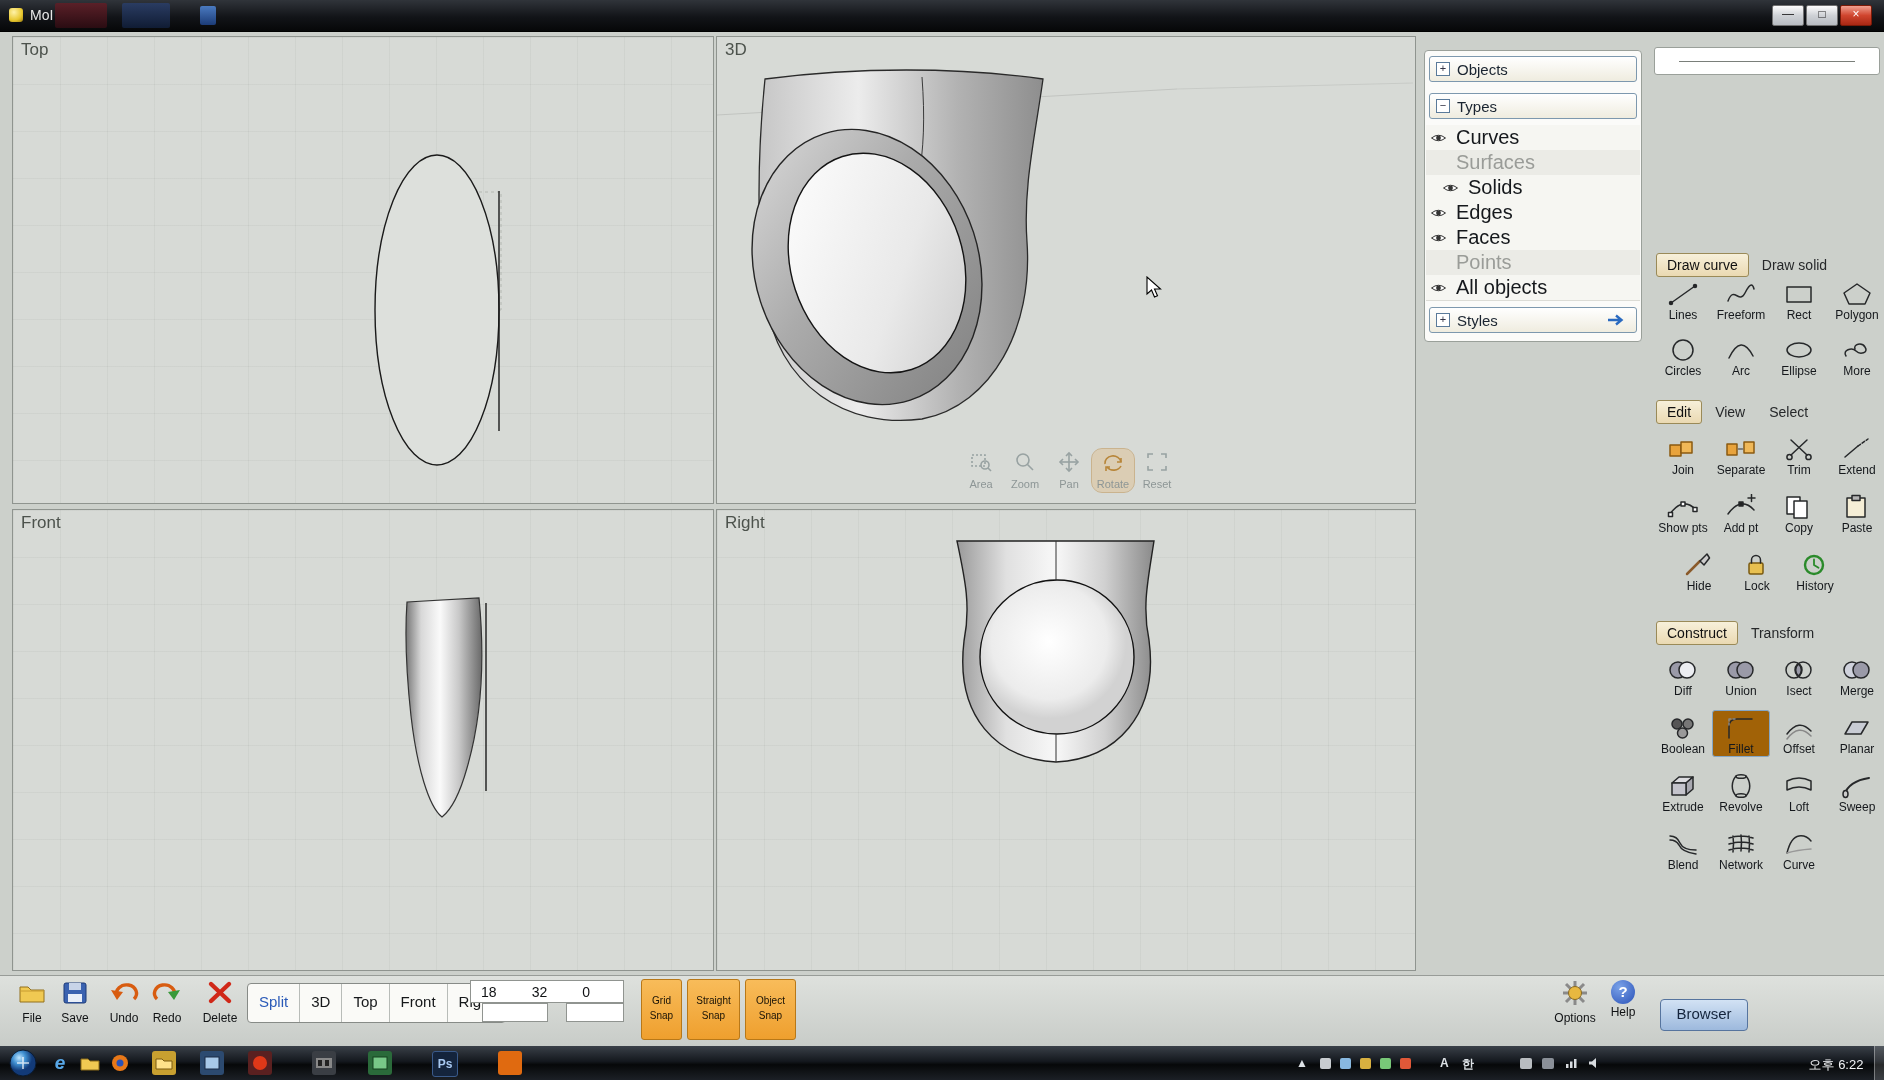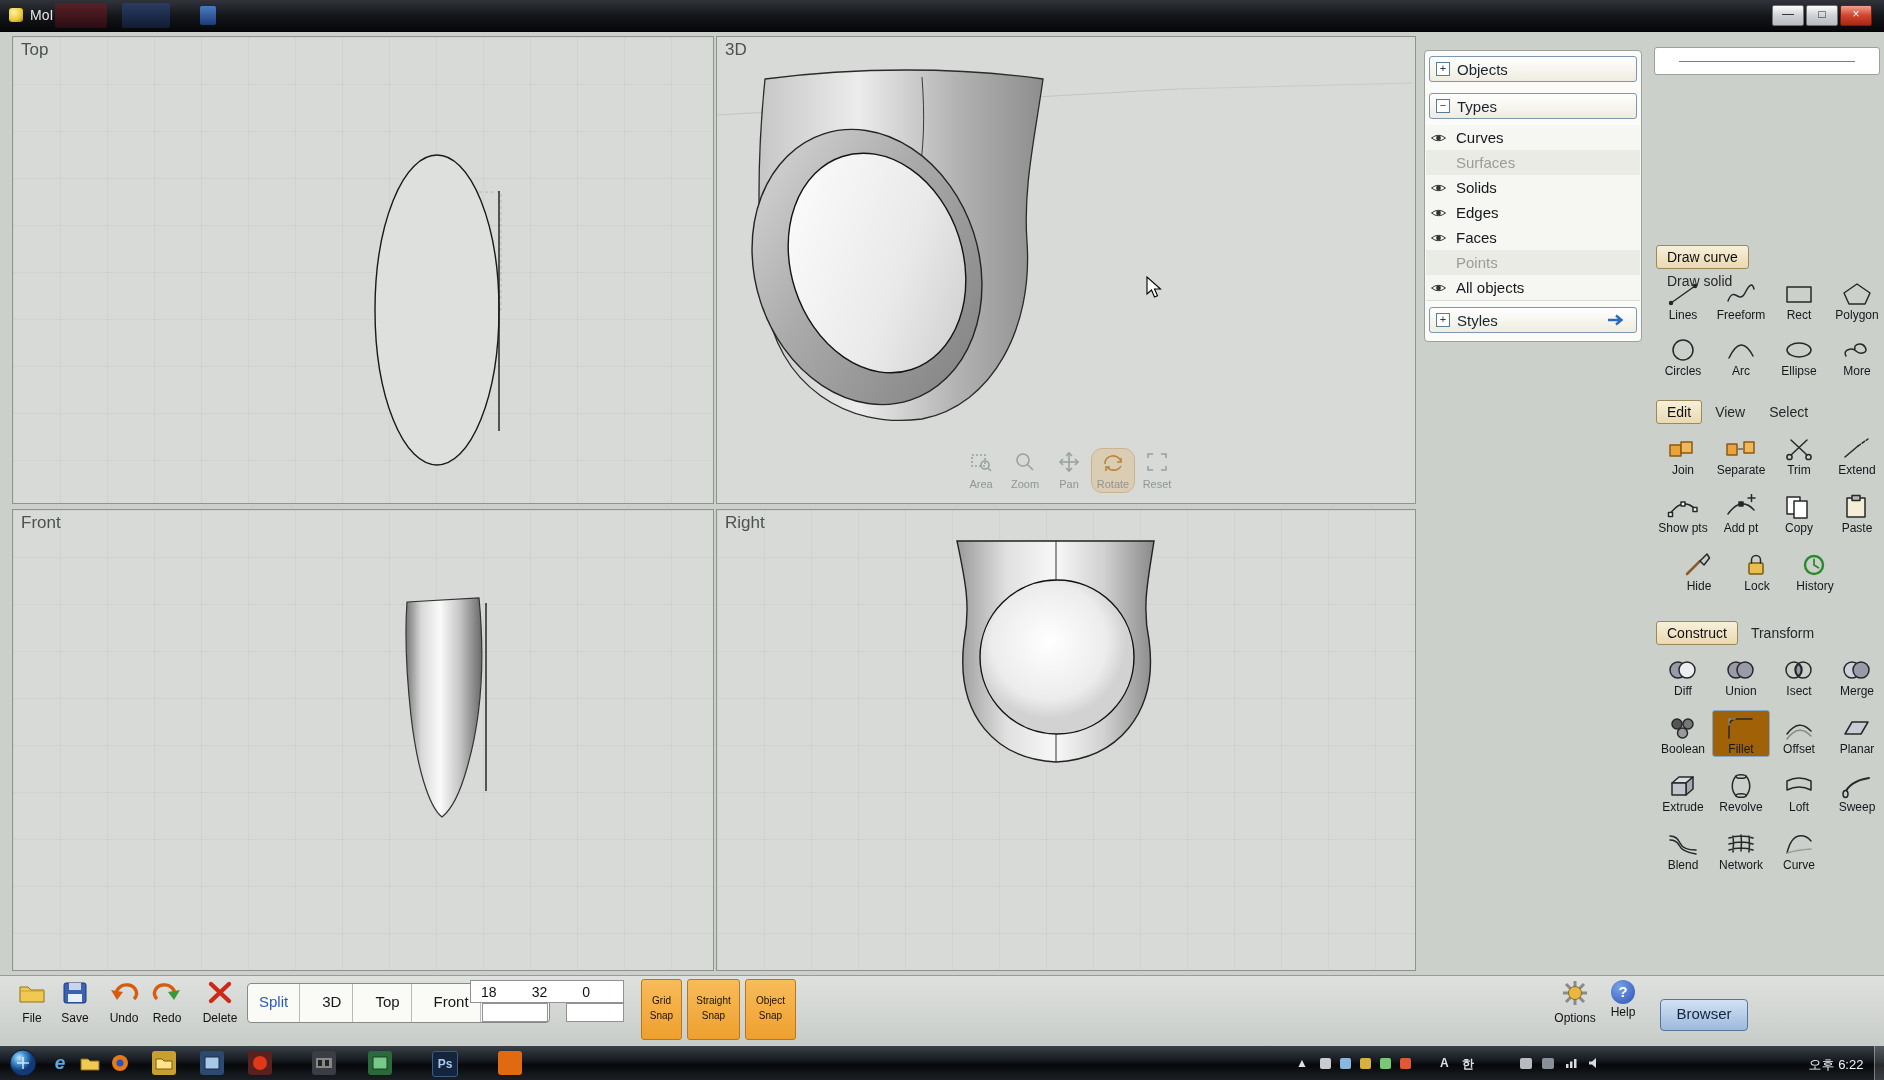--- a/index.html
+++ b/index.html
@@ -40,21 +40,21 @@
   .scene{position:absolute;left:1424px;top:50px;width:216px;height:290px;background:#fbfbf9;
          border:1px solid #9aa09a;border-radius:4px;}
   .shead{position:absolute;left:4px;right:4px;height:24px;border:1px solid #7d98ae;border-radius:3px;
          background:linear-gradient(#ffffff,#efecdf);display:flex;align-items:center;}
   .pmbox{width:12px;height:12px;border:1px solid #5a7a9a;background:#fff;margin:0 7px 0 6px;
          font-size:11px;line-height:10px;text-align:center;color:#334;}
   .shead .slabel{font-size:15px;color:#1a2430;}
   .trow{position:absolute;left:1px;right:1px;height:25px;border-bottom:1px solid #dcdcd6;
         display:flex;align-items:center;background:#f6f6f2;}
   .trow.disabled{background:#ebebe6;}
-  .trow .tylabel{font-size:15px;color:#15181c;margin-left:6px;}
+  .trow .tylabel{font-size:20px;color:#15181c;margin-left:6px;}
   .trow.disabled .tylabel{color:#9a9c98;margin-left:30px;}
   .eyewrap{width:24px;display:flex;justify-content:center;}
 
   
   .cmdbox{position:absolute;left:1654px;top:47px;width:224px;height:26px;background:#fff;
           border:1px solid #9aa09a;border-radius:3px;}
   .cmdbox .rule{position:absolute;left:24px;right:24px;top:13px;border-top:1px solid #7a7f7a;}
   .cpanel{position:absolute;left:1652px;top:245px;width:228px;}
   .tabbar{position:absolute;display:flex;}
   .ptab{font-size:14px;color:#26282a;padding:3px 10px;margin-right:2px;border-radius:3px;border:1px solid transparent;}
@@ -65,21 +65,21 @@
   .ticon{height:30px;display:flex;align-items:center;justify-content:center;}
   .ticon svg{stroke:#26282a;fill:none;stroke-width:1.5;stroke-linecap:round;stroke-linejoin:round;}
   .tlabel{font-size:12px;color:#15181c;line-height:13px;}
 
   
   .btoolbar{position:absolute;left:0;top:975px;width:1884px;height:71px;
     background:linear-gradient(#dee1dd,#c8ccc8);border-top:1px solid #989c98;}
   .btool{position:absolute;width:46px;text-align:center;top:4px;}
   .btool .blabel{font-size:12px;color:#101214;margin-top:1px;}
   .viewgroup{position:absolute;left:247px;top:7px;height:38px;background:#fafaf7;border:1px solid #878b87;
-    border-radius:4px;display:flex;overflow:hidden;gap:11px;}
+    border-radius:4px;display:flex;overflow:hidden;}
   .viewbtn{font-size:15px;color:#16181a;line-height:36px;padding:0 11px;border-right:1px solid #b8bcb8;}
   .viewbtn:last-child{border-right:none;}
   .viewbtn.active{color:#2a5ab8;}
   .coordbox{position:absolute;left:470px;top:4px;width:152px;height:21px;background:#fff;border:1px solid #909490;
     display:flex;align-items:center;font-size:14px;color:#101214;}
   .coordbox span{display:inline-block;width:46px;padding-left:10px;}
   .mini-input{position:absolute;top:27px;height:17px;background:#fff;border:1px solid #909490;}
   .snapbtn{position:absolute;top:3px;height:61px;background:linear-gradient(#f8bc5a,#ef9f2e);
     border:1px solid #b87818;border-radius:3px;text-align:center;padding-top:13px;box-sizing:border-box;}
   .snapbtn span{display:block;font-size:10px;color:#181206;line-height:15px;}
@@ -254,21 +254,21 @@
         <svg width="17" height="12">
             <path d="M1.5 6 Q8.5 0.5 15.5 6 Q8.5 11.5 1.5 6 Z" fill="#fff" stroke="#333"></path>
             <circle cx="8.5" cy="6" r="2.4" fill="#333"></circle>
           </svg>
       </span>
       <span class="tylabel">Curves</span>
     </div>
     <div class="trow disabled" style="top:99px;">
       <span class="tylabel">Surfaces</span>
     </div>
-    <div class="trow" style="top:124px;">
+    <div class="trow" style="top:124px;padding-left:12px;">
       <span class="eyewrap">
         <svg width="17" height="12">
             <path d="M1.5 6 Q8.5 0.5 15.5 6 Q8.5 11.5 1.5 6 Z" fill="#fff" stroke="#333"></path>
             <circle cx="8.5" cy="6" r="2.4" fill="#333"></circle>
           </svg>
       </span>
       <span class="tylabel">Solids</span>
     </div>
     <div class="trow" style="top:149px;">
       <span class="eyewrap">
@@ -309,21 +309,21 @@
       </svg>
     </div>
   </div>
 
   <div class="cmdbox">
       <div class="rule"></div>
     </div>
 
   <div class="cpanel">
 
-    <div class="tabbar" style="left:4px;top:0;flex-direction:column;">
+    <div class="tabbar" style="left:4px;top:8px;">
       <div class="ptab active">Draw curve</div>
       <div class="ptab">Draw solid</div>
     </div>
 
     <div class="toolrow" style="left:2px;top:31px;">
       <div class="tool">
         <div class="ticon">
             <svg width="32" height="26">
               <path d="M4 22 L28 5"></path>
               <circle cx="4" cy="22" r="1.5" fill="#222"></circle>

